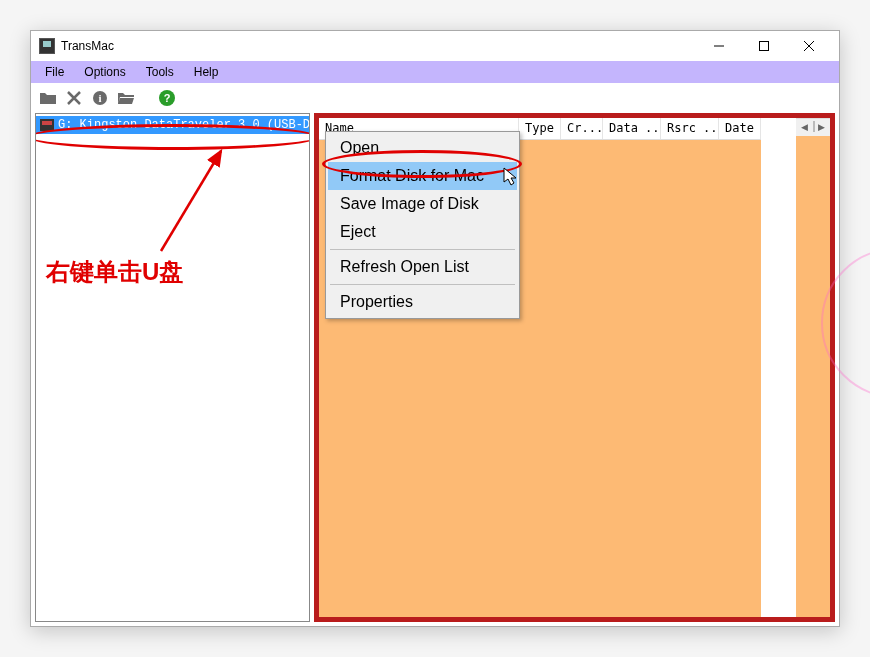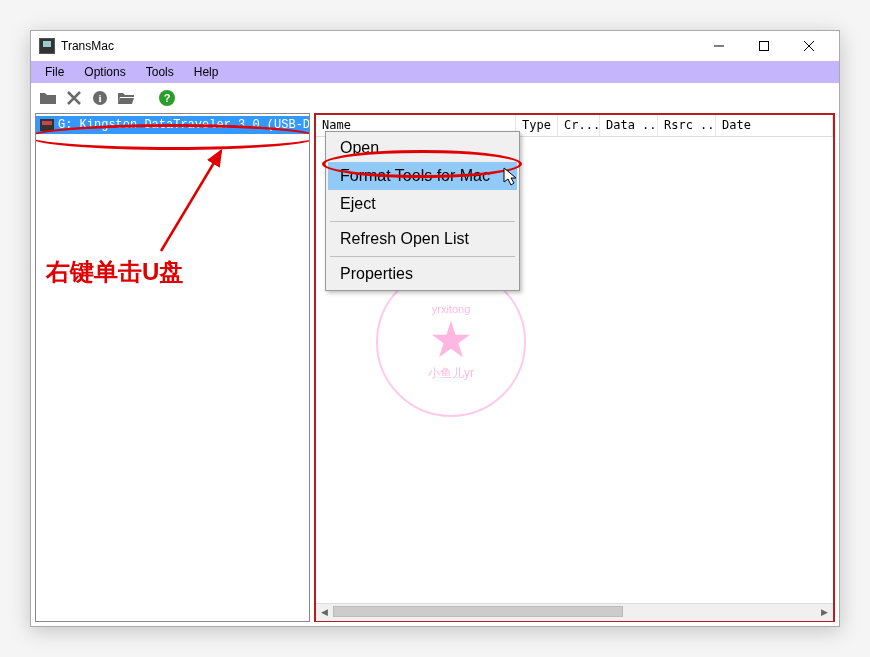--- a/index.html
+++ b/index.html
@@ -125,25 +125,25 @@
     }
     .circle-highlight {
       position: absolute;
       border: 3px solid #e00000;
       border-radius: 50% / 50%;
       pointer-events: none;
       z-index: 5;
     }
     .right-pane {
       flex: 1;
-      border: 2px solid #b91c1c;
+      border: 5px solid #b91c1c;
       background: #fdba74;
       position: relative;
       display: flex;
-      flex-direction: column;
+      flex-direction: row;
     }
     .list-header {
       display: flex;
       height: 22px;
       border-bottom: 1px solid #ddd;
       background: #fff;
       font-family: "SimSun", monospace;
       font-size: 12px;
     }
     .list-header-col {
@@ -354,21 +354,22 @@
           <div class="hscroll-thumb"></div>
         </div>
         <div class="hscroll-btn">▶</div>
       </div>
     </div>
 
   </div>
 
   <div class="context-menu">
     <div class="ctx-item">Open</div>
-    <div class="ctx-item highlighted">Format Tools for Mac</div>
+    <div class="ctx-item highlighted">Format Disk for Mac</div>
+    <div class="ctx-item">Save Image of Disk</div>
     <div class="ctx-item">Eject</div>
     <div class="ctx-sep"></div>
     <div class="ctx-item">Refresh Open List</div>
     <div class="ctx-sep"></div>
     <div class="ctx-item">Properties</div>
   </div>
 
   <div class="ctx-highlight-oval"></div>
 
   <div class="annotation-text">右键单击U盘</div>

